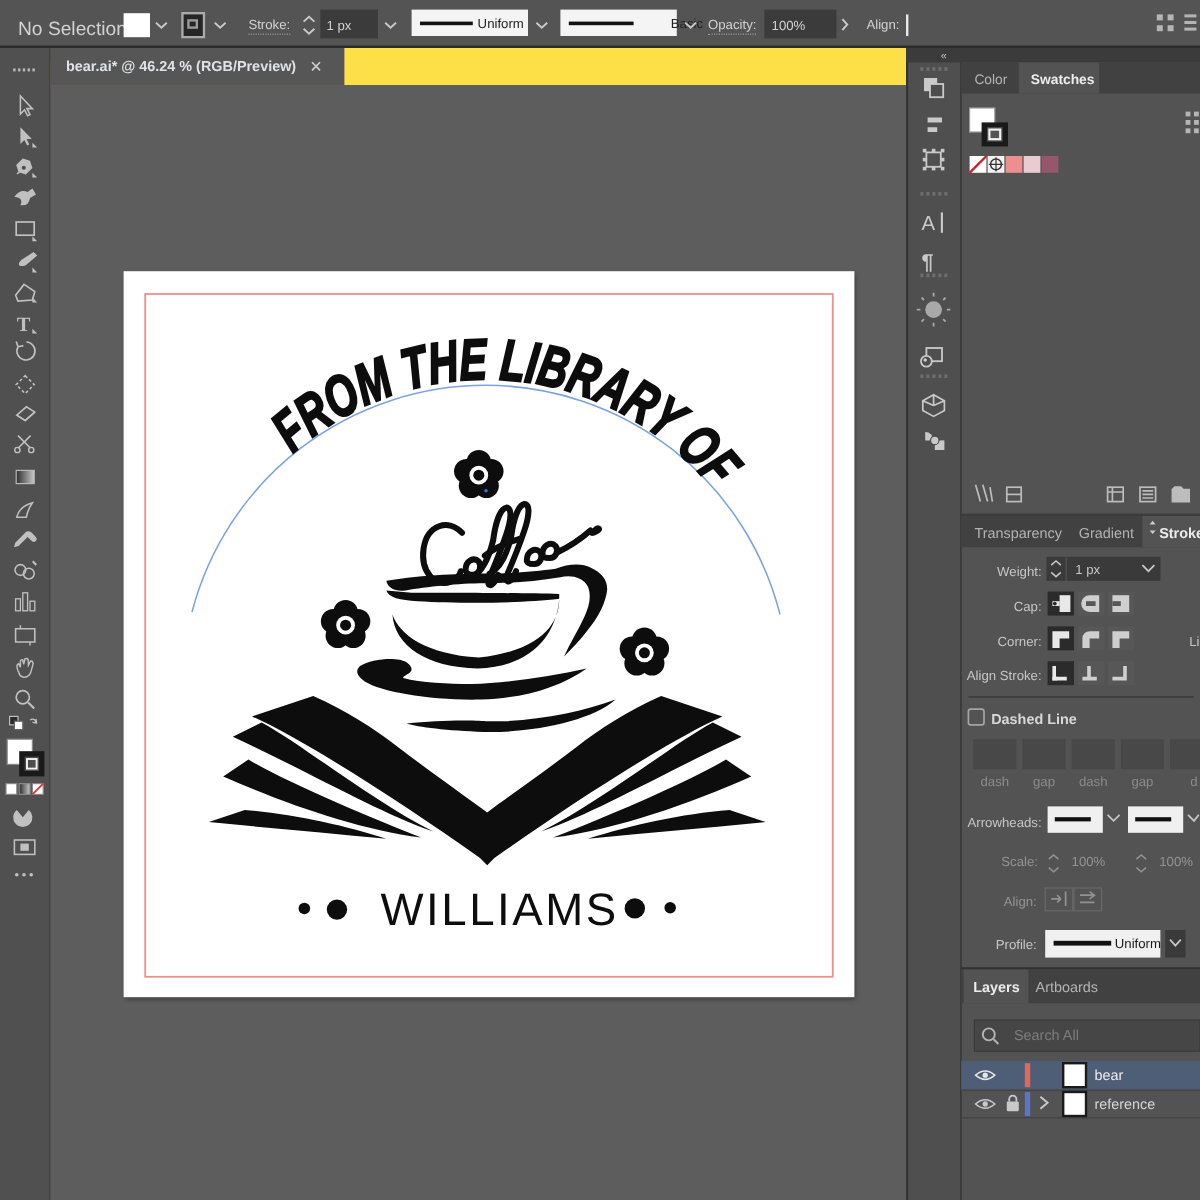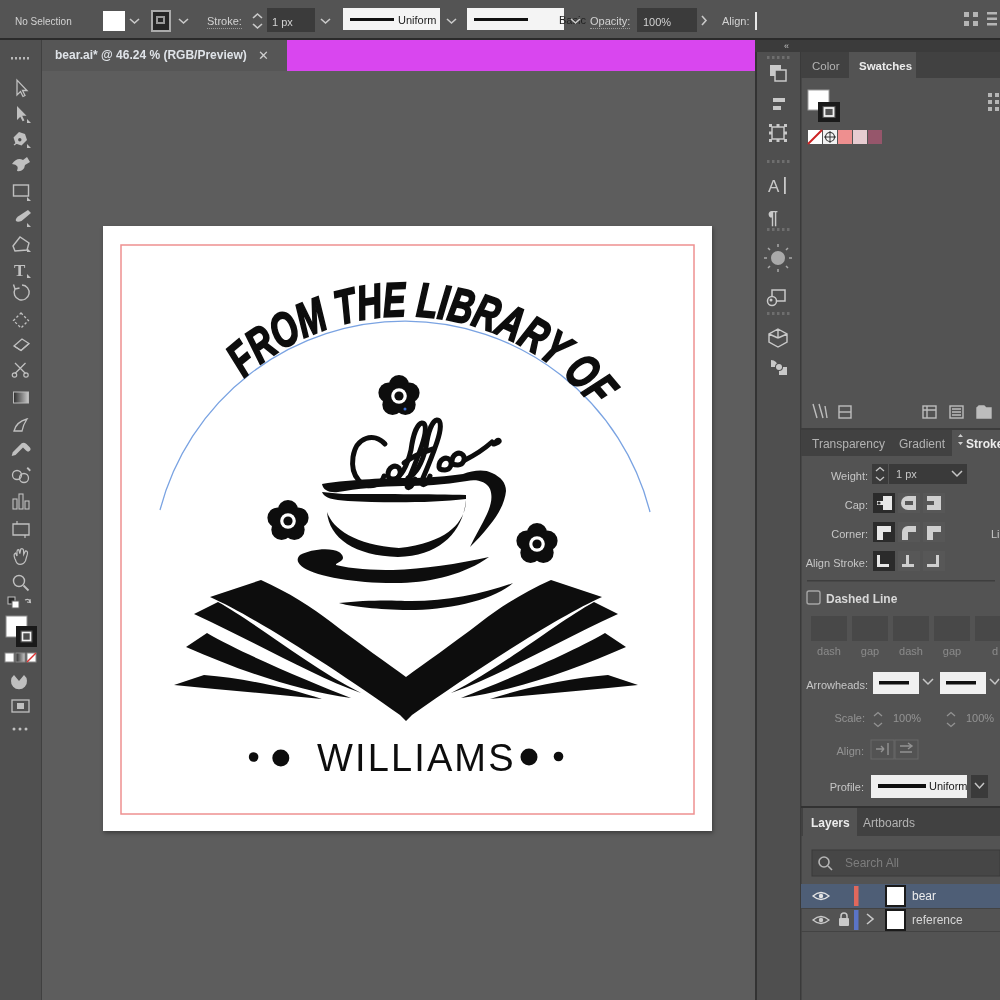--- a/index.html
+++ b/index.html
@@ -1,31 +1,31 @@
 <!DOCTYPE html>
 <html><head>
 <meta charset="utf-8">
 <style>
 html,body{margin:0;padding:0;width:1000px;height:1000px;overflow:hidden;background:#575757;font-family:"Liberation Sans",sans-serif;}
 *{box-sizing:border-box;}
 .abs{position:absolute;}
 #topbar{left:0;top:0;width:1000px;height:40px;background:#545454;border-bottom:2px solid #2b2b2b;color:#d2d2d2;font-size:11px;}
-#tabstrip{left:42px;top:40px;width:713px;height:31px;background:#d946ef;}
+#tabstrip{left:42px;top:40px;width:713px;height:31px;background:#fde047;}
 #doctab{left:0;top:0;width:245px;height:31px;background:#565656;color:#dfe3e8;font-size:12px;font-weight:bold;line-height:31px;}
 #leftbar{left:0;top:40px;width:42px;height:960px;background:#505050;border-right:1px solid #404040;}
 #lefttop{left:0;top:40px;width:42px;height:12px;background:#3b3b3b;color:#bbb;}
 #canvas{left:42px;top:71px;width:713px;height:929px;background:#5d5d5d;}
 #rightwrap{left:755px;top:40px;width:245px;height:960px;background:#535353;}
 .lbl-dot{border-bottom:1px dotted #9a9a9a;padding-bottom:1px;}
 </style>
 </head>
 <body>
 
 <div class="abs" id="topbar">
-  <span class="abs" style="left:15px;top:16px;font-size:10px;">No Selection</span>
+  <span class="abs" style="left:15px;top:16px;font-size:16px;">No Selection</span>
   <div class="abs" style="left:103px;top:11px;width:22px;height:20px;background:#fff;"></div>
   <svg class="abs" style="left:128px;top:16px;" width="13" height="10">
       <path d="M2,3 L6.5,7 L11,3" stroke="#c9c9c9" stroke-width="1.6" fill="none"></path>
     </svg>
   <div class="abs" style="left:151px;top:10px;width:20px;height:22px;background:#262626;border:2px solid #ababab;">
     <div class="abs" style="left:3px;top:4px;width:9px;height:8px;background:#9a9a9a;"></div>
     <div class="abs" style="left:5px;top:6px;width:5px;height:4px;background:#262626;"></div>
   </div>
   <svg class="abs" style="left:177px;top:16px;" width="13" height="10">
       <path d="M2,3 L6.5,7 L11,3" stroke="#c9c9c9" stroke-width="1.6" fill="none"></path>

